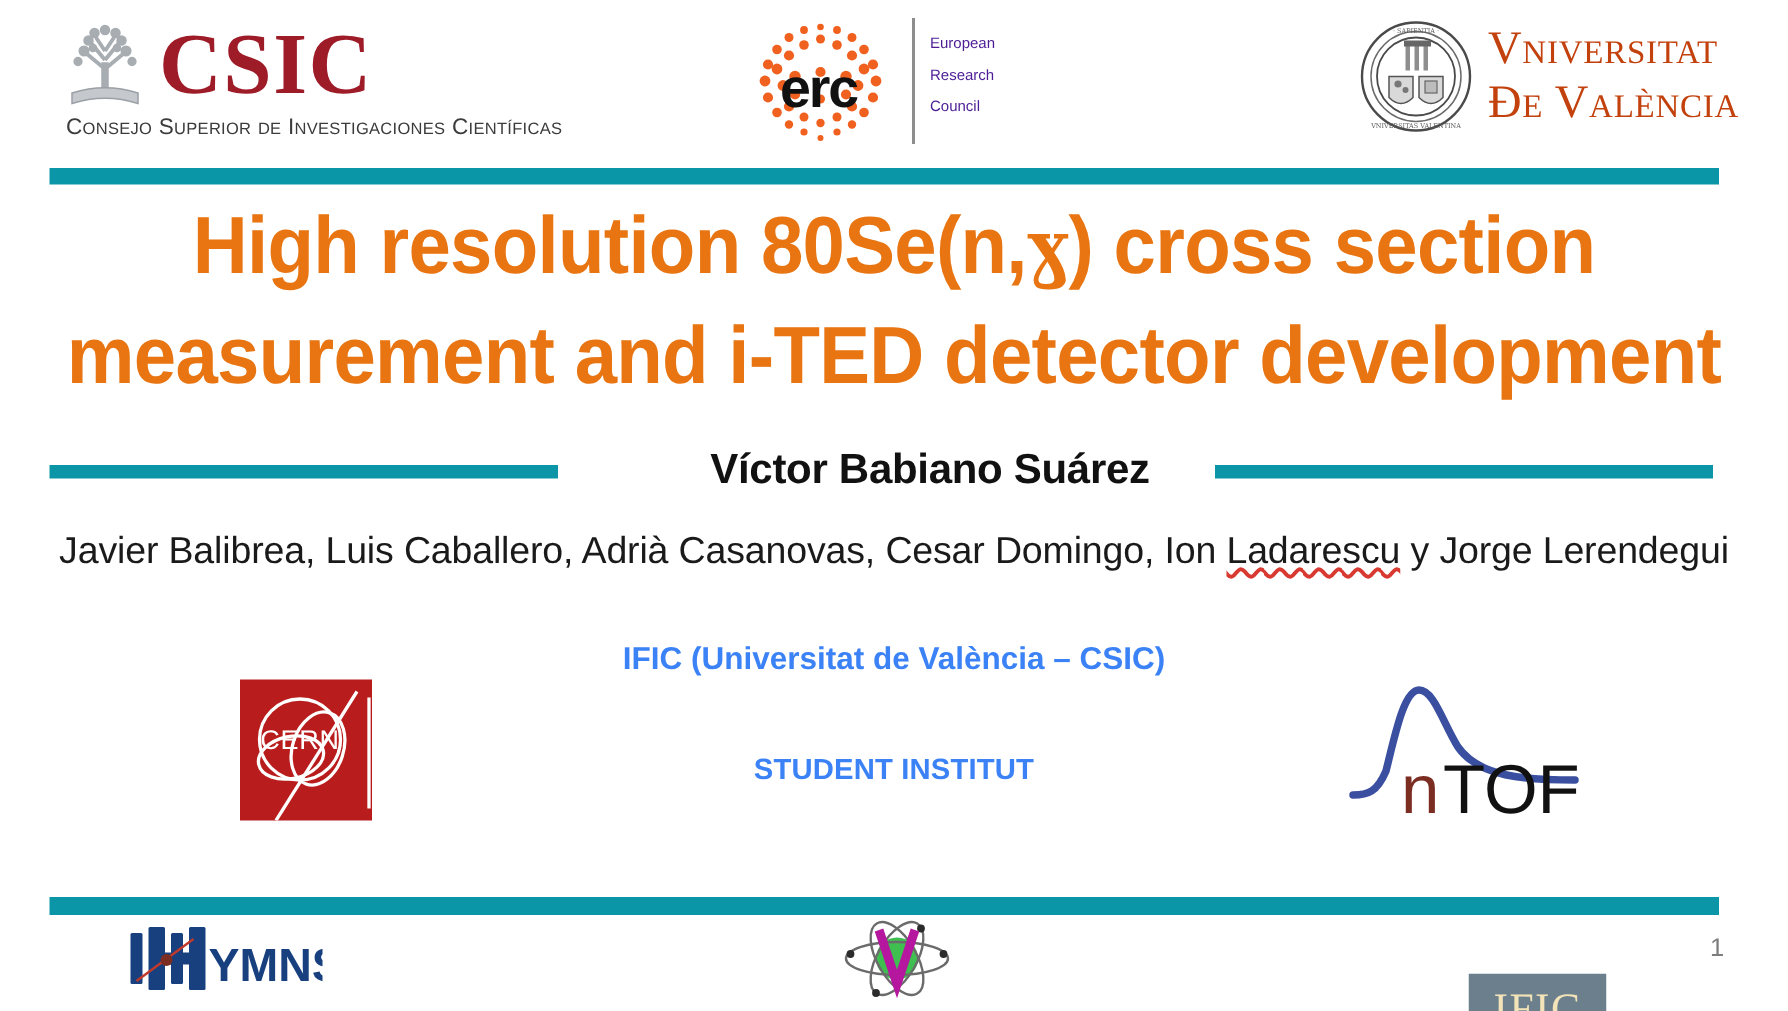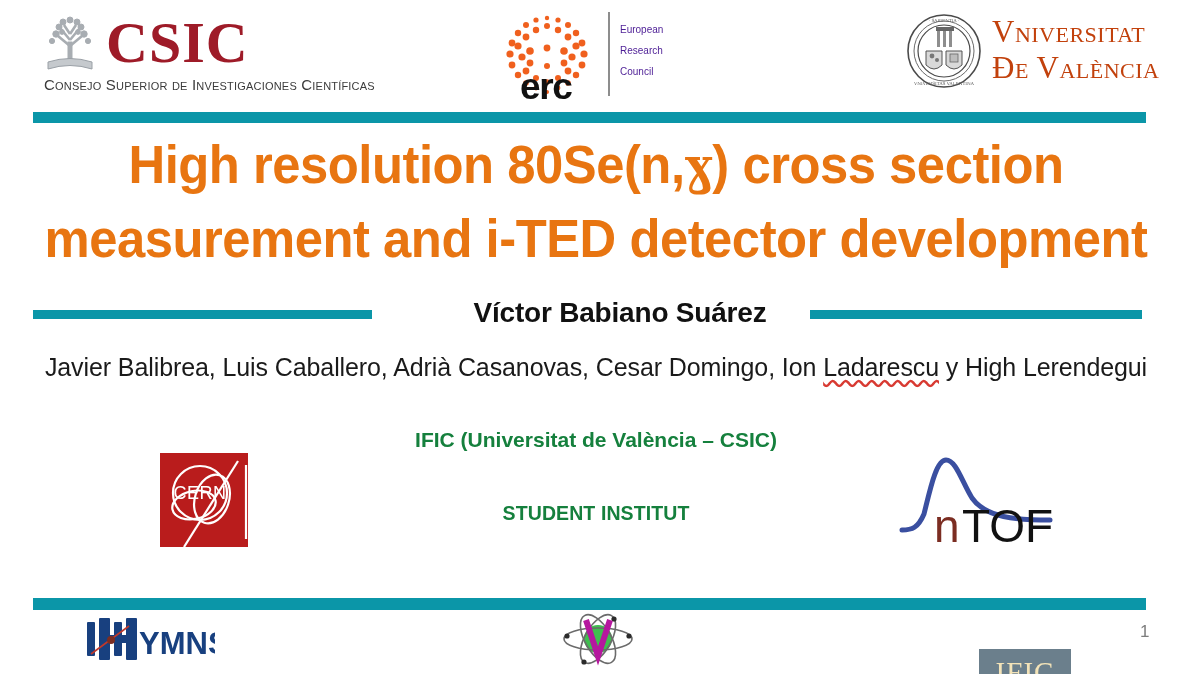--- a/index.html
+++ b/index.html
@@ -65,21 +65,20 @@
   }
   .erc-dots { position: absolute; left: 0; top: 0; width: 94px; height: 92px; }
   .erc-word {
     position: absolute;
     left: 20px; top: 30px;
     font-family: "Liberation Sans", sans-serif;
     font-size: 37px;
     font-weight: bold;
     letter-spacing: -1.4px;
     color: #111111;
-    margin-top: 28px;
   }
   .erc-divider {
     position: absolute;
     left: 108px; top: 4px;
     width: 1.6px; height: 84px;
     background: #8d8d8d;
   }
   .erc-text {
     position: absolute;
     left: 120px; top: 11px;
@@ -170,21 +169,21 @@
   }
 
   
   .affiliation, .seminar {
     position: absolute;
     left: 0;
     width: 1192px;
     text-align: center;
     font-family: "Liberation Sans", sans-serif;
     font-weight: bold;
-    color: #15803d;
+    color: #3b82f6;
   }
   .affiliation { top: 428px; font-size: 21px; }
   .seminar     { top: 502px; font-size: 19.5px; letter-spacing: 0.1px; }
 
   
   .cern {
     position: absolute;
     left: 160px; top: 453px;
     width: 88px; height: 94px;
     background: #b91c1c;
@@ -328,21 +327,21 @@
   <div class="rule" id="rule-author-left"></div>
   <div class="rule" id="rule-author-right"></div>
   <div class="rule" id="rule-bottom"></div>
 
   <div class="title">
     <div><span>High resolution 80Se(n,</span><span class="gamma">ɣ</span><span>) cross section</span></div>
     <div>measurement and i-TED detector development</div>
   </div>
 
   <div class="author-name">Víctor Babiano Suárez</div>
-  <div class="coauthors"><span>Javier Balibrea, Luis Caballero, Adrià Casanovas, Cesar Domingo, Ion </span><span class="spell">Ladarescu</span><span> y High Lerendegui</span></div>
+  <div class="coauthors"><span>Javier Balibrea, Luis Caballero, Adrià Casanovas, Cesar Domingo, Ion </span><span class="spell">Ladarescu</span><span> y Jorge Lerendegui</span></div>
 
   <div class="affiliation">IFIC (Universitat de València – CSIC)</div>
   <div class="seminar">STUDENT INSTITUT</div>
 
   <div class="cern">
     <svg viewBox="0 0 88 94" width="88" height="94">
       <g fill="none" stroke="#ffffff" stroke-width="2.2">
         <circle cx="40" cy="40" r="27"></circle>
         <ellipse cx="52" cy="46" rx="17" ry="25" transform="rotate(18 52 46)"></ellipse>
         <ellipse cx="34" cy="52" rx="22" ry="14" transform="rotate(-12 34 52)"></ellipse>

